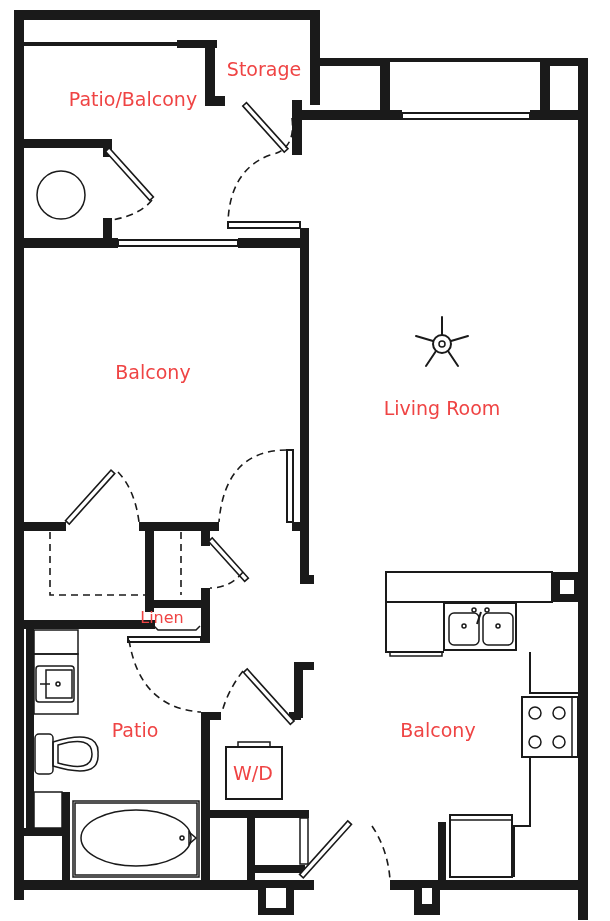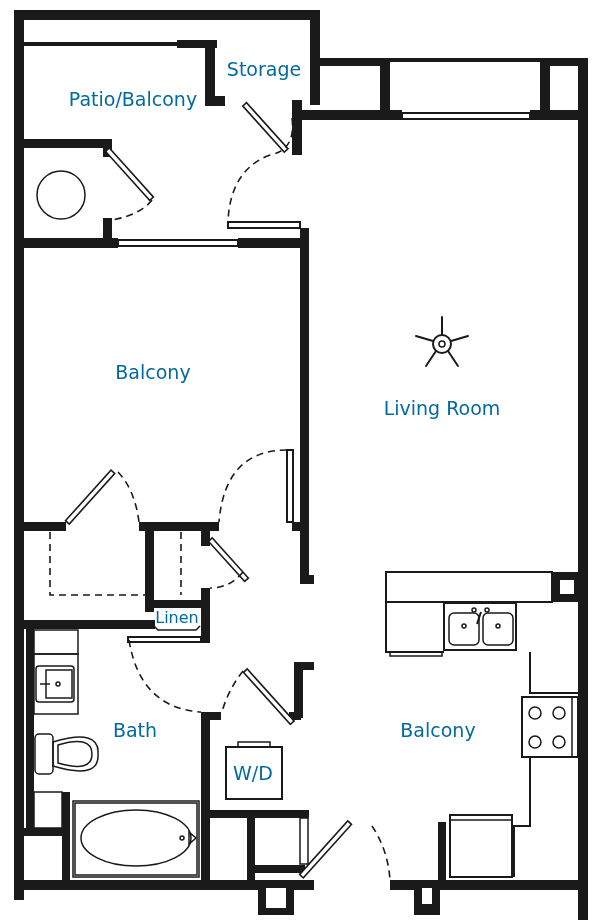--- a/index.html
+++ b/index.html
@@ -2,21 +2,21 @@
 <html><head>
 <meta charset="utf-8">
 <style>
   html, body { margin: 0; padding: 0; background: #ffffff; }
   body { width: 610px; height: 921px; position: relative; overflow: hidden; }
   #plan { position: absolute; left: 0; top: 0; width: 610px; height: 921px; }
   .room-label {
     position: absolute;
     font-family: "DejaVu Sans", sans-serif;
     font-size: 19px;
-    color: #0369a1;
+    color: #ef4444;
     white-space: nowrap;
     transform: translate(-50%, -50%);
   }
   .room-label.small { font-size: 16px; }
   .wall { fill: #1a1a1a; }
   .thin { fill: none; stroke: #1a1a1a; stroke-width: 1.5; }
   .thin2 { fill: none; stroke: #1a1a1a; stroke-width: 2; }
   .win { fill: #ffffff; stroke: #1a1a1a; stroke-width: 2; }
   .swing { fill: none; stroke: #1a1a1a; stroke-width: 1.6; stroke-dasharray: 7 5; }
   .door { fill: #ffffff; stroke: #1a1a1a; stroke-width: 1.6; }
@@ -226,17 +226,17 @@
 
   <g>
     <path class="thin" d="M 154 626 L 158 630 L 196 630 L 200 626"></path>
   </g>
 </svg>
 
 <div class="room-label" style="left:120px; top:99px;margin-left:13px;">Patio/Balcony</div>
 <div class="room-label" style="left:264px; top:69px;">Storage</div>
 <div class="room-label" style="left:153px; top:372px;">Balcony</div>
 <div class="room-label" style="left:442px; top:408px;">Living Room</div>
-<div class="room-label small" style="left:177px; top:617px;">Linen</div>
-<div class="room-label" style="left:135px; top:730px;">Bath</div>
+<div class="room-label small" style="left:162px; top:617px;">Linen</div>
+<div class="room-label" style="left:135px; top:730px;">Patio</div>
 <div class="room-label" style="left:253px; top:773px;">W/D</div>
 <div class="room-label" style="left:438px; top:730px;">Balcony</div>
 </div>
 
 </body></html>

